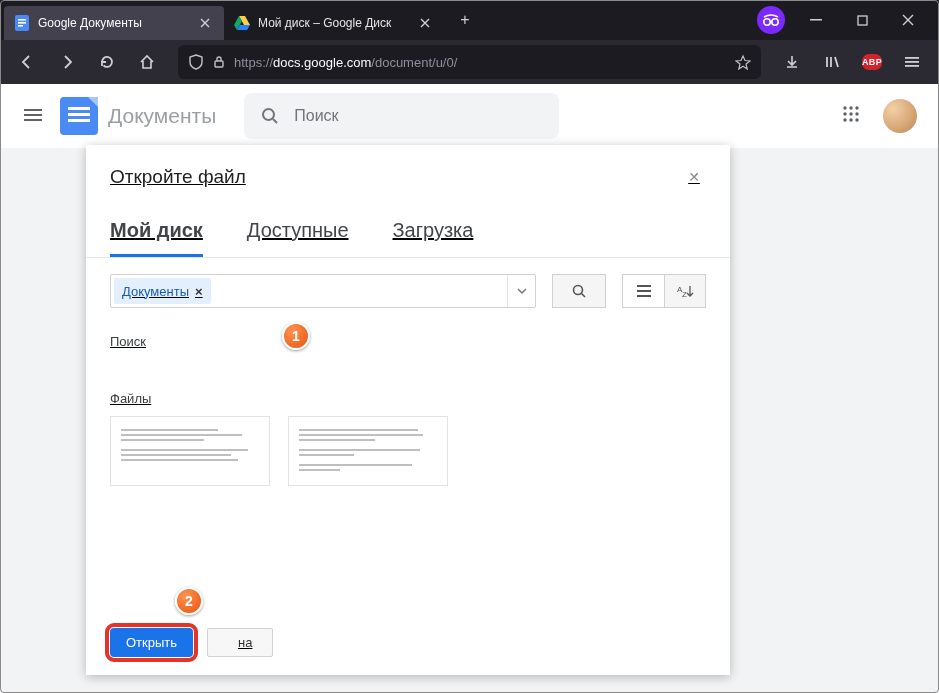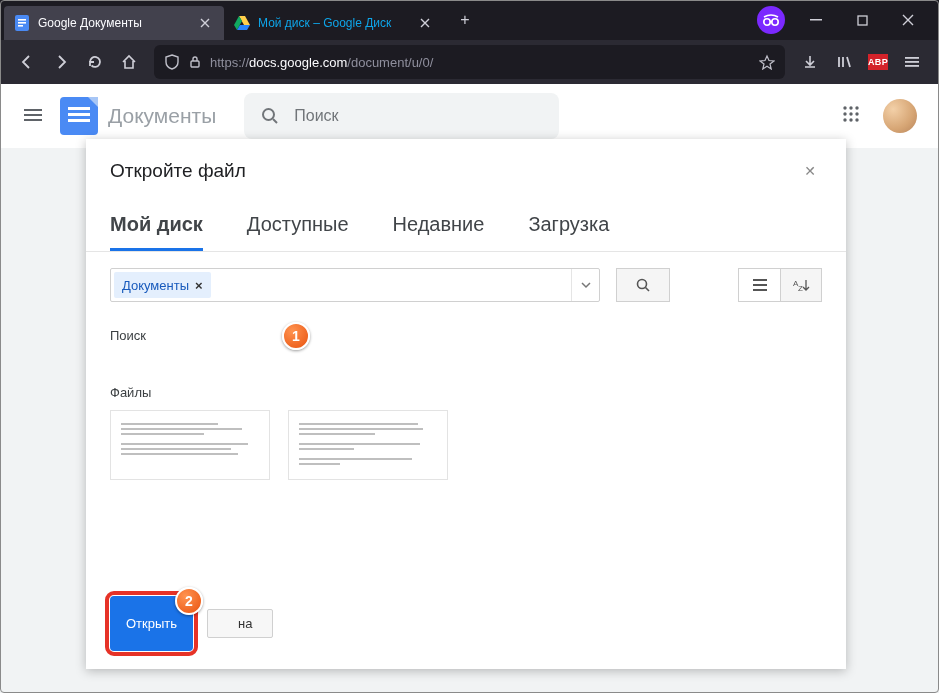--- a/index.html
+++ b/index.html
@@ -3,55 +3,55 @@
 <meta charset="utf-8">
 <style>
   * { box-sizing: border-box; margin: 0; padding: 0; }
   body { font-family: Arial, "Segoe UI", sans-serif; background: #fff; width: 939px; height: 693px; overflow: hidden; position: relative; }
 
   
   .browser { background: #1c1b22; display: flex; flex-direction: column; }
   .tabstrip { height: 40px; display: flex; align-items: center; padding: 0 8px 0 4px; gap: 0; }
   .tab { height: 34px; min-width: 220px; max-width: 220px; display: flex; align-items: center; padding: 0 10px 0 10px; font-size: 12px; border-radius: 4px 4px 0 0; margin: 6px 0 0 0; position: relative; gap: 8px; }
   .tab.active { background: #42414d; color: #fbfbfe; }
-  .tab.inactive { color: #0ea5e9; background: transparent; }
+  .tab.inactive { color: #e5e5e5; background: transparent; }
   .tab .favicon { width: 16px; height: 16px; display: flex; align-items: center; justify-content: center; flex-shrink: 0; }
   .tab .title { flex: 1; white-space: nowrap; overflow: hidden; text-overflow: ellipsis; }
   .tab .close { width: 18px; height: 18px; display: flex; align-items: center; justify-content: center; color: #cfcfd8; cursor: pointer; }
   .newtab { width: 30px; height: 30px; margin-left: 6px; color: #cfcfd8; display: flex; align-items: center; justify-content: center; cursor: pointer; font-size: 16px; }
   .tabstrip .spacer { flex: 1; }
   .sysbtns { display: flex; gap: 0; align-items: center; height: 40px; }
   .sysbtn { width: 46px; height: 40px; display: flex; align-items: center; justify-content: center; color: #cfcfd8; cursor: pointer; }
   .incognito { width: 28px; height: 28px; border-radius: 50%; background: #7b29ff; display: flex; align-items: center; justify-content: center; margin-right: 8px; }
 
-  .toolbar-row { height: 44px; background: #2b2a33; display: flex; align-items: center; padding: 0 10px; }
+  .toolbar-row { height: 44px; background: #2b2a33; display: flex; align-items: center; padding: 0 10px; gap: 6px; }
   .navbtn { width: 34px; height: 34px; display: flex; align-items: center; justify-content: center; color: #cfcfd8; cursor: pointer; border-radius: 4px; }
   .urlbar { flex: 1; height: 34px; background: #1c1b22; border-radius: 6px; display: flex; align-items: center; padding: 0 10px; gap: 8px; color: #bfbfc9; font-size: 13px; margin: 0 8px; }
   .urlbar .lock { color: #bfbfc9; }
   .urlbar .url { flex: 1; white-space: nowrap; overflow: hidden; }
   .urlbar .url .dim { color: #8f8f9d; }
-  .abp { width: 20px; height: 16px; background: #d4222a; color: #fff; font-size: 9px; font-weight: bold; border-radius: 0; display: flex; align-items: center; justify-content: center; letter-spacing: .3px; }
+  .abp { width: 20px; height: 16px; background: #d4222a; color: #fff; font-size: 9px; font-weight: bold; border-radius: 7px; display: flex; align-items: center; justify-content: center; letter-spacing: .3px; }
 
   
   .page { background: #fff; height: calc(693px - 84px); position: relative; display:flex; flex-direction:column;}
   .docs-header { height: 64px; display: flex; align-items: center; padding: 0 22px; background:#fff; }
   .hamburger { width: 24px; height: 24px; color: #5f6368; cursor: pointer; margin-right:14px;}
   .docs-logo { width: 38px; height: 38px; background: #4a8af4; border-radius: 4px; position: relative; margin-right: 10px; cursor: pointer; }
   .docs-logo::before { content:""; position:absolute; left:8px; right:8px; top:10px; height:3px; background:#fff; box-shadow: 0 6px 0 #fff, 0 12px 0 #fff; }
   .docs-logo .fold { position:absolute; top:0; right:0; border-style:solid; border-width:0 10px 10px 0; border-color: transparent #a7c6f6 transparent transparent; }
   .docs-title { font-size: 21px; color: #9aa0a6; }
   .docs-search { margin-left: 28px; height: 46px; flex: 1; max-width: 520px; background: #f1f3f4; border-radius: 8px; display: flex; align-items: center; padding: 0 16px; gap: 14px; color: #717579; font-size: 16px; }
   .header-spacer { flex:1; }
   .apps-grid { width: 24px; height: 24px; cursor: pointer; color:#5f6368; margin-right:18px; }
   .avatar { width: 34px; height: 34px; border-radius: 50%; background: radial-gradient(circle at 30% 30%, #f3d0a8, #d6a574 60%, #b6835a); cursor: pointer; }
 
   .gray-band { background:#f1f3f4; flex:1; }
 
   
-  .modal { position: absolute; left: 86px; top: 55px; width: 760px; height: 530px; background: #fff; box-shadow: 0 2px 10px rgba(0,0,0,.25); display:flex; flex-direction:column; }
+  .modal { position: absolute; left: 86px; top: 61px; width: 644px; height: 530px; background: #fff; box-shadow: 0 2px 10px rgba(0,0,0,.25); display:flex; flex-direction:column;text-decoration:underline; }
   .modal-head { padding: 20px 24px 10px 24px; display:flex; align-items:center; }
   .modal-head h2 { font-size: 19px; font-weight: 400; color: #202124; flex:1; }
   .modal-close { width: 24px; height: 24px; color: #888; cursor: pointer; display:flex; align-items:center; justify-content:center; font-size:14px;}
   .modal-tabs { display: flex; padding: 0 24px; border-bottom: 1px solid #e5e5e5; gap: 0; margin-top:8px;}
   .mtab { padding: 12px 0; margin-right: 44px; font-size: 20px; color: #414549; cursor: pointer; border-bottom: 3px solid transparent; }
   .mtab.active { font-weight: bold; border-bottom-color: #1a73e8; }
 
   .filter-row { padding: 16px 24px 10px 24px; display:flex; align-items:center; gap: 16px; }
   .chipbox { display:flex; align-items:stretch; border:1px solid #d0d0d0; border-radius: 2px; flex:1; max-width: 490px; height:34px; }
   .chip { background:#e4effd; color:#185abc; font-size:13px; display:flex; align-items:center; padding:0 8px; margin:3px; border-radius:2px; gap:6px; }
@@ -71,21 +71,21 @@
 
   .folder { width: 165px; height:38px; border:1px solid #dadce0; border-radius:3px; display:flex; align-items:center; padding:0 12px; gap:10px; cursor:pointer; font-size:13px; color:#5f6368; background:#e8f0fe; }
   .folder .fname { color:#1a73e8; flex:1; white-space:nowrap; overflow:hidden; text-overflow:ellipsis; }
   .folder-hi { outline:4px solid #e63227; outline-offset:-1px; border-radius:6px; }
 
   .files-row { display:flex; gap:18px; margin-top:10px; }
   .filecard { width:160px; height:70px; border:1px solid #e3e3e3; background:#fff; padding:12px 10px; overflow:hidden; cursor:pointer; }
   .fake-text .l { height:2px; background:#bfbfbf; margin-bottom:3px; }
 
   .modal-footer { padding: 12px 24px 18px 24px; display:flex; align-items:center; gap: 14px; border-top: 0; }
-  .btn-primary { background:#1a73e8; color:#fff; border:none; padding: 20px 16px; font-size:13px; border-radius:2px; cursor:pointer; }
+  .btn-primary { background:#1a73e8; color:#fff; border:none; padding: 7px 16px; font-size:13px; border-radius:2px; cursor:pointer; }
   .btn-primary-hi { outline:4px solid #e63227; outline-offset:1px; border-radius:4px; }
   .btn-secondary { background:#f7f7f7; color:#333; border:1px solid #d0d0d0; padding: 6px 20px; font-size:13px; border-radius:2px; cursor:pointer; }
 
   .callout { width:28px; height:28px; border-radius:50%; background: radial-gradient(circle at 35% 30%, #ff9350, #e8520f); border:2px solid #fff; box-shadow: 0 1px 3px rgba(0,0,0,.4); display:flex; align-items:center; justify-content:center; color:#fff; font-weight:bold; font-size:14px; position:absolute; z-index:50; }
 
   
   .frame { position:absolute; inset:0; border:1px solid #8a8a8a; pointer-events:none; border-radius:4px; }
 
   svg { display:block; }
 </style>
@@ -261,21 +261,20 @@
   <div class="gray-band"></div>
 
   <div class="modal">
     <div class="modal-head">
       <h2>Откройте файл</h2>
       <div class="modal-close">✕</div>
     </div>
     <div class="modal-tabs">
       <div class="mtab active">Мой диск</div>
       <div class="mtab">Доступные</div>
-      <div class="mtab">Недавние</div>
       <div class="mtab">Загрузка</div>
     </div>
 
     <div class="filter-row">
       <div class="chipbox">
         <span class="chip">
           <span>Документы</span>
           <span class="x">×</span>
         </span>
         <input class="chip-input" type="text" style="">

